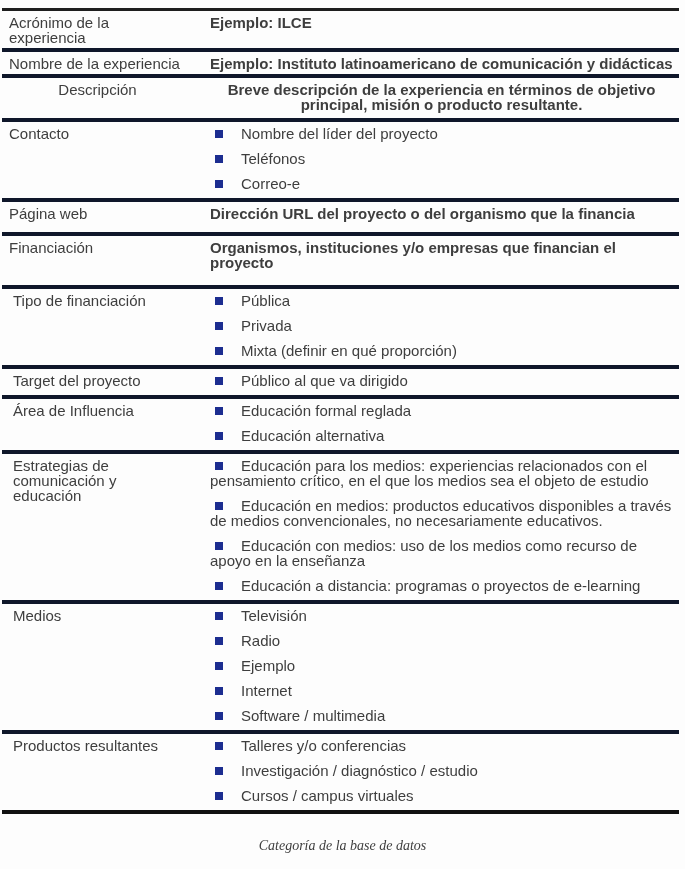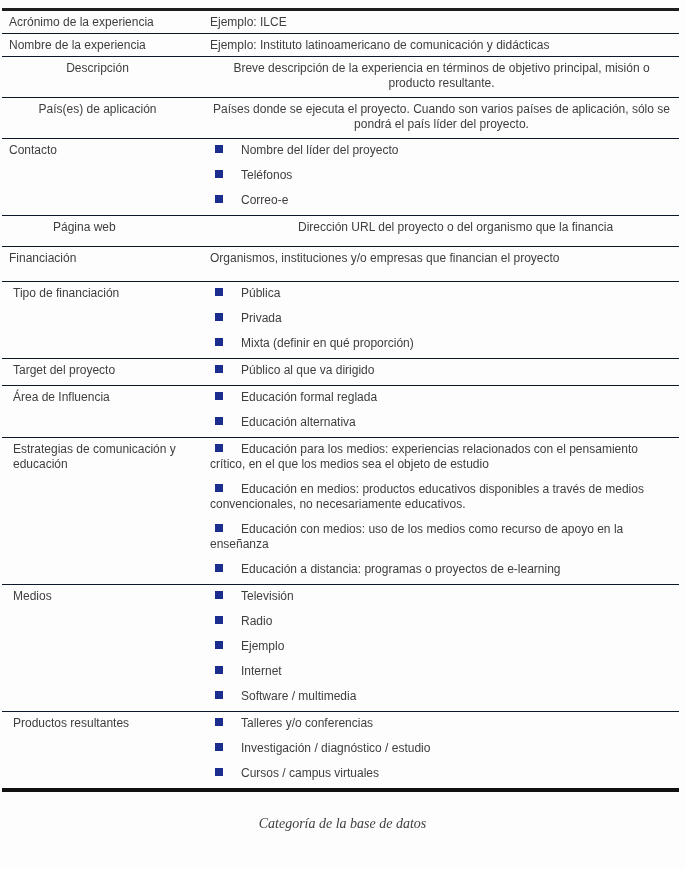--- a/index.html
+++ b/index.html
@@ -21,46 +21,47 @@
     margin-left: 2px;
     width: 677px;
     border-top: 3px solid #1e1e1e;
     border-bottom: 4px solid #111111;
   }
   .row {
     display: flex;
     align-items: stretch;
   }
   .row + .row {
-    border-top: 1px solid #0f172a;
+    border-top: 4px solid #0f172a;
   }
   .cell {
     box-sizing: border-box;
-    font-size: 12px;
+    font-size: 15px;
     line-height: 15px;
     padding: 4px 0 3px 0;
   }
   .cell.label {
     width: 208px;
     flex: 0 0 208px;
     padding-left: 7px;
     padding-right: 24px;
   }
   .row.indent .cell.label {
     padding-left: 11px;
   }
   .cell.content {
     flex: 1 1 auto;
     padding-right: 6px;
   }
   .plain {
     margin: 0;
+    font-weight: bold;
   }
   
-  .row.r6 .cell { padding-bottom: 11px; margin-left: 44px; }
+  .row.r6 .cell { padding-bottom: 11px; }
   .row.r7 .cell { padding-bottom: 15px; }
   .row.r3 .cell, .row.r4 .cell { padding-bottom: 6px; text-align: center; }
 
   .bullet-item {
     margin: 0 0 10px 0;
   }
   .bullet-item:last-child {
     margin-bottom: 4px;
   }
   .bullet {
@@ -98,26 +99,20 @@
         </div>
   </div>
 
   <div class="row r3">
     <div class="cell label">Descripción</div>
     <div class="cell content">
           <div class="plain">Breve descripción de la experiencia en términos de objetivo principal, misión o producto resultante.</div>
         </div>
   </div>
 
-  <div class="row r4">
-    <div class="cell label">País(es) de aplicación</div>
-    <div class="cell content">
-          <div class="plain">Países donde se ejecuta el proyecto. Cuando son varios países de aplicación, sólo se pondrá el país líder del proyecto.</div>
-        </div>
-  </div>
 
   <div class="row r5">
     <div class="cell label">Contacto</div>
     <div class="cell content">
   <div class="bullet-item"><span class="bullet" style="background: rgb(28, 45, 144);"></span><span class="bullet-text">Nombre del líder del proyecto</span></div>
 
   <div class="bullet-item"><span class="bullet" style="background: rgb(28, 45, 144);"></span><span class="bullet-text">Teléfonos</span></div>
 
   <div class="bullet-item"><span class="bullet" style="background: rgb(28, 45, 144);"></span><span class="bullet-text">Correo-e</span></div>
 </div>

